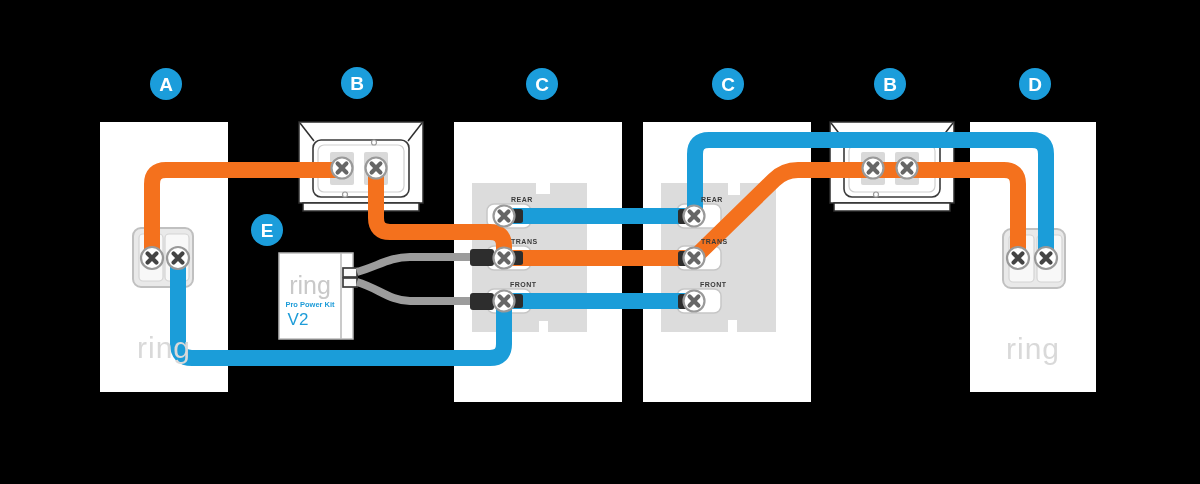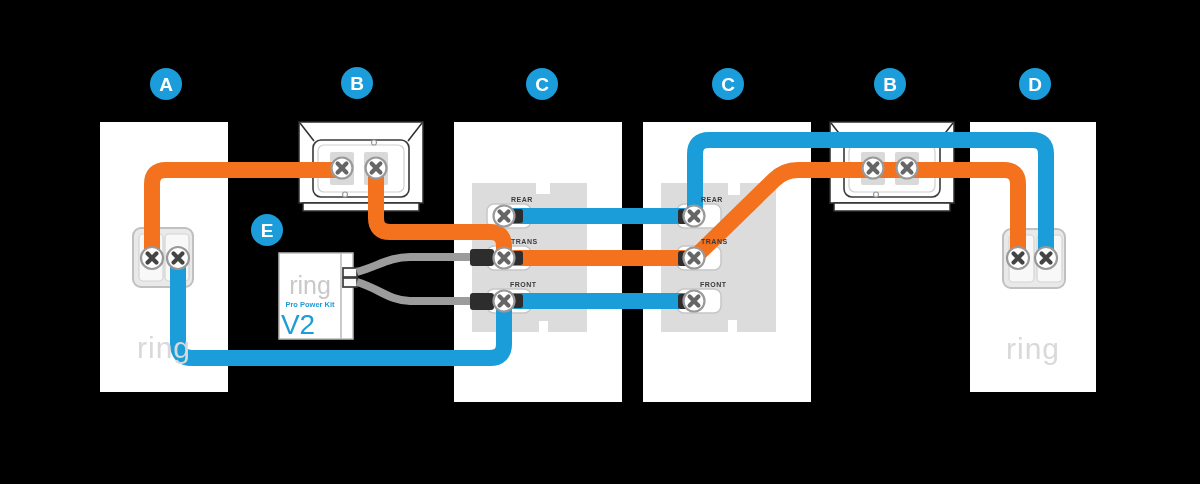--- a/index.html
+++ b/index.html
@@ -37,21 +37,21 @@
          display:flex;align-items:center;justify-content:center;line-height:1;}
   .tlabel{position:absolute;font-size:7px;font-weight:700;letter-spacing:.5px;
           color:var(--terminal-label-gray,#3a3a3a);line-height:1;}
   .ringlogo{position:absolute;text-align:center;font-size:30px;letter-spacing:1px;
             color:var(--logo-gray,#d9d9d9);line-height:1;}
   .kit-ring{position:absolute;left:279px;top:273px;width:62px;text-align:center;
             font-size:25px;color:var(--kit-logo-gray,#c9c9c9);line-height:1;}
   .kit-product{position:absolute;left:279px;top:301px;width:62px;text-align:center;
             font-size:7.5px;font-weight:700;color:var(--kit-text-blue,#1e9cd8);line-height:1;}
   .kit-version{position:absolute;left:279px;top:311px;width:38px;text-align:center;
-            font-size:28px;color:var(--kit-text-blue,#1e9cd8);line-height:1;}
+            font-size:17px;color:var(--kit-text-blue,#1e9cd8);line-height:1;}
 </style>
 </head>
 <body>
 
 <div class="stage">
   <svg width="1200" height="484" viewBox="0 0 1200 484">
     <rect class="bg" width="1200" height="484"></rect>
 
     <rect class="panel" x="100" y="122" width="128" height="270"></rect>
     <rect class="panel" x="454" y="122" width="168" height="280"></rect>

